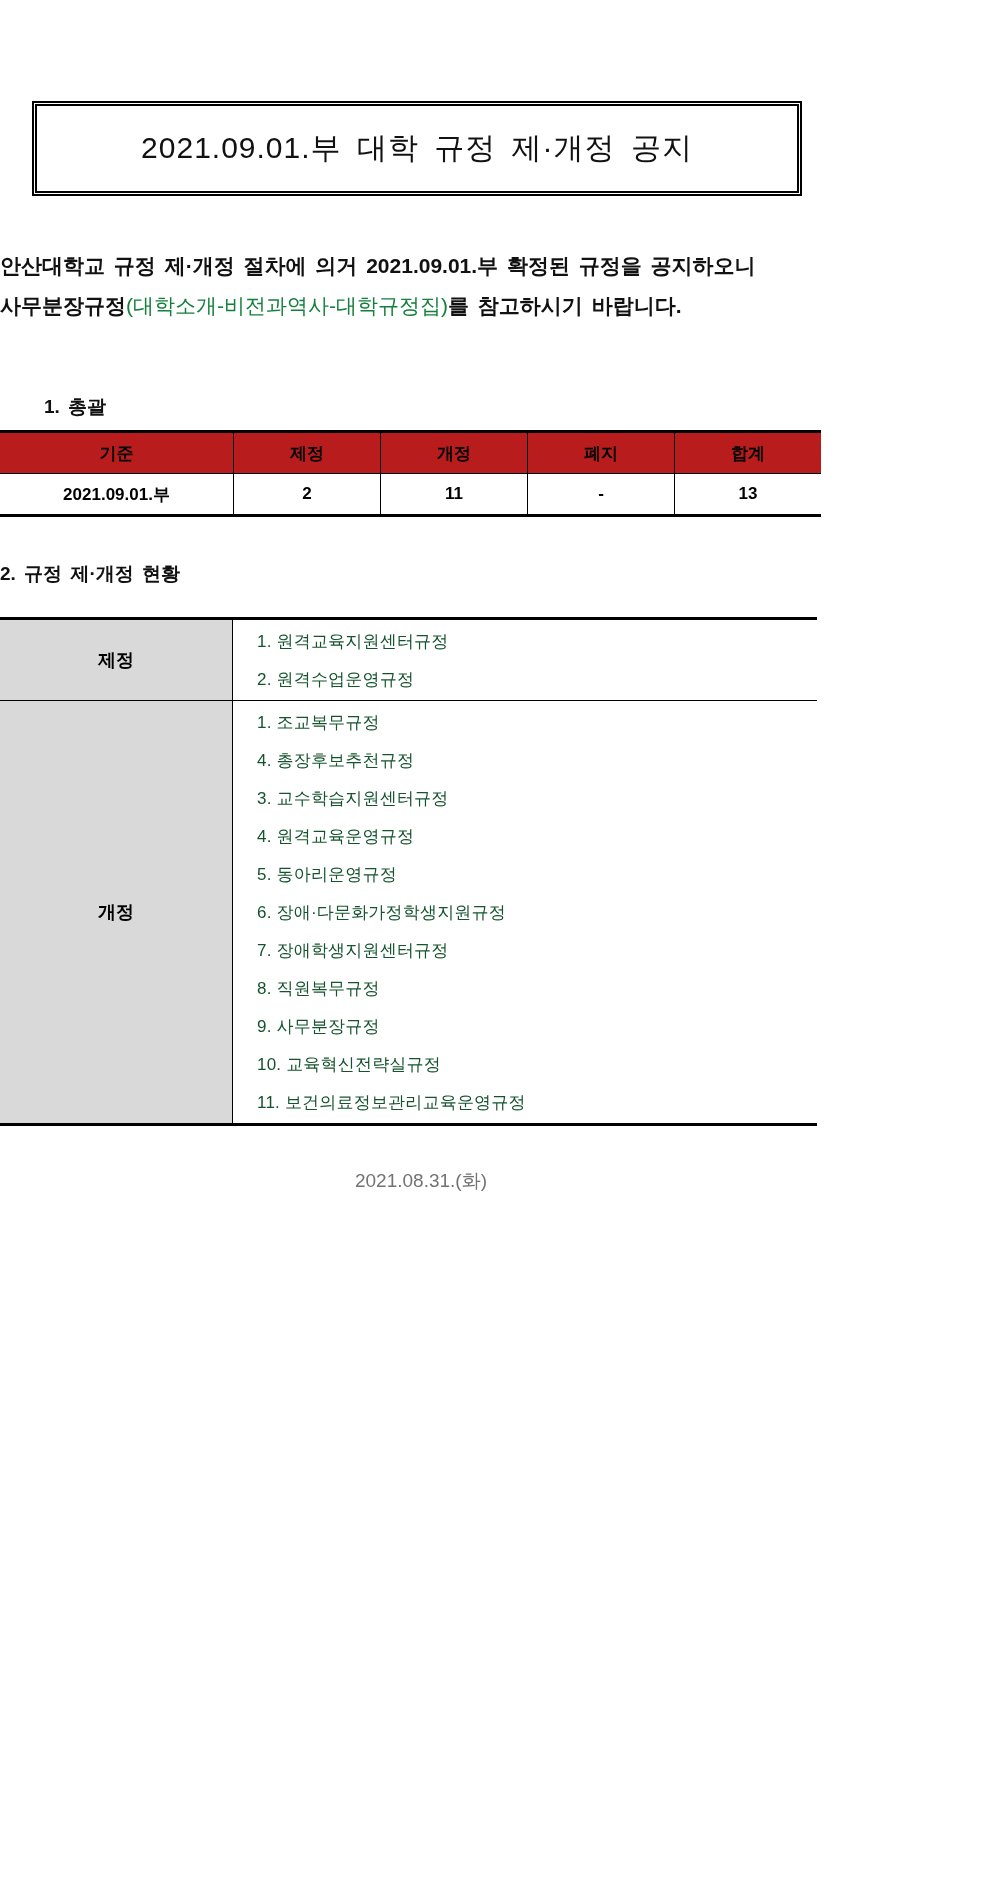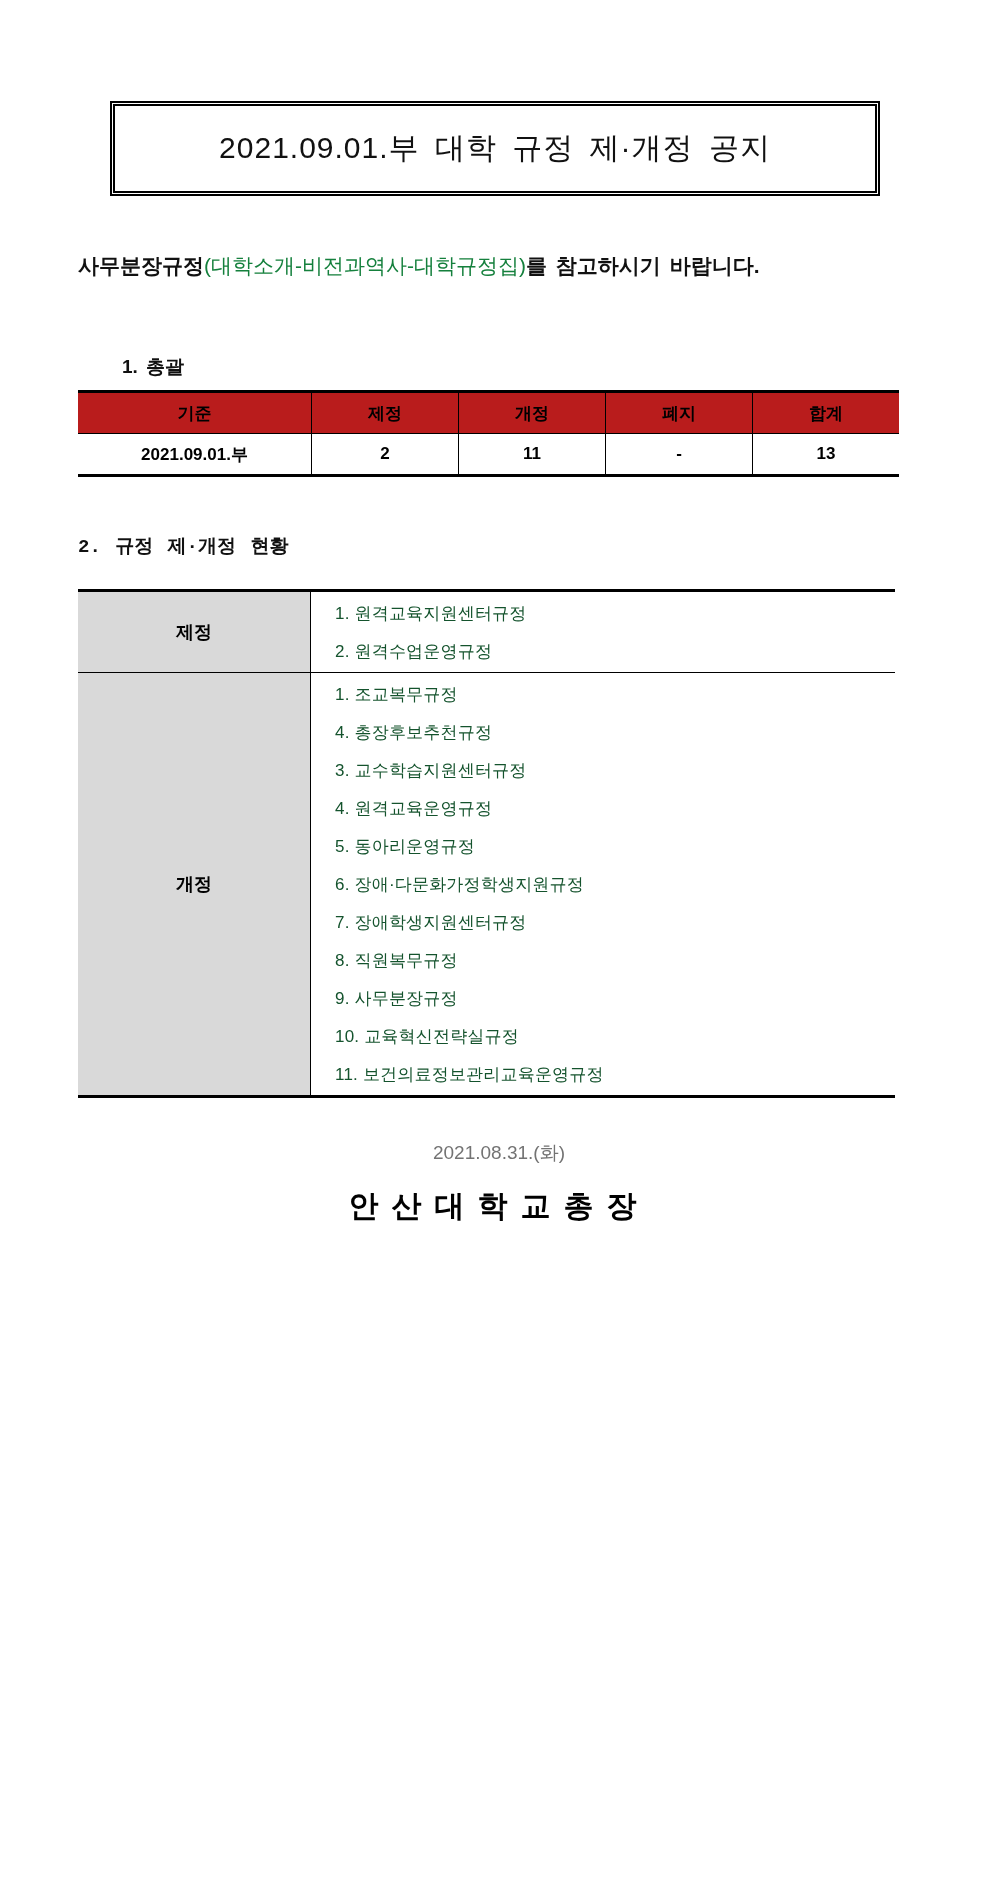--- a/index.html
+++ b/index.html
@@ -6,21 +6,20 @@
   body {
     width: 992px; height: 1890px;
     background: #ffffff;
     font-family: "Liberation Sans", "DejaVu Sans", sans-serif;
     color: #000;
   }
   .page {
     position: relative;
     width: 992px; height: 1890px;
     box-sizing: border-box;
-    padding-left: 78px;
     overflow: hidden;
   }
   .content { width: 842px; }
 
   
   .title-box {
     box-sizing: border-box;
     margin: 101px 0 0 32px;
     width: 770px; height: 95px;
     border: 5px double #000;
@@ -38,21 +37,21 @@
     word-spacing: 3px; color: #111; white-space: nowrap;
   }
   .intro-line .plain { font-weight: 400; color: #15803d; }
 
   
   .sec-heading {
     font-size: 19px; font-weight: 700; color: #111;
     word-spacing: 3px;
   }
   .h1 { margin-top: 68px; margin-left: 44px; }
-  .h2 { margin-top: 56px; font-family: Liberation Mono, monospace; }
+  .h2 { margin-top: 44px; }
 
   
   table { border-collapse: collapse; table-layout: fixed; }
   .t1 {
     width: 817px; margin-top: 10px;
     border-top: 3px solid #000; border-bottom: 3px solid #000;
   }
   .t1 th, .t1 td {
     height: 40px; text-align: center; vertical-align: middle;
     font-size: 17px; font-weight: 700; padding: 0;
@@ -98,20 +97,21 @@
 <body>
 
 <div class="page">
   <div class="content">
 
     <div class="title-box">
       <div class="title-text">2021.09.01.부 대학 규정 제·개정 공지</div>
     </div>
 
     <div class="intro">
+      <div class="intro-line">안산대학교 규정 제·개정 절차에 의거 2021.09.01.부 확정된 규정을 공지하오니</div>
       <div class="intro-line"><span>사무분장규정</span><span class="plain">(대학소개-비전과역사-대학규정집)</span><span>를 참고하시기 바랍니다.</span></div>
     </div>
 
     <div class="sec-heading h1">1. 총괄</div>
 
     <table class="t1">
       <thead>
         <tr>
           <th class="c0">기준</th>
           <th class="c">제정</th>
@@ -155,16 +155,15 @@
             <div class="reg-item">8. 직원복무규정</div>
             <div class="reg-item">9. 사무분장규정</div>
             <div class="reg-item">10. 교육혁신전략실규정</div>
             <div class="reg-item">11. 보건의료정보관리교육운영규정</div>
           </td>
         </tr>
       </tbody>
     </table>
 
     <div class="issue-date">2021.08.31.(화)</div>
-    <div class="signatory">안산대학교총장</div>
 
   </div>
 </div>
 
 </body></html>

